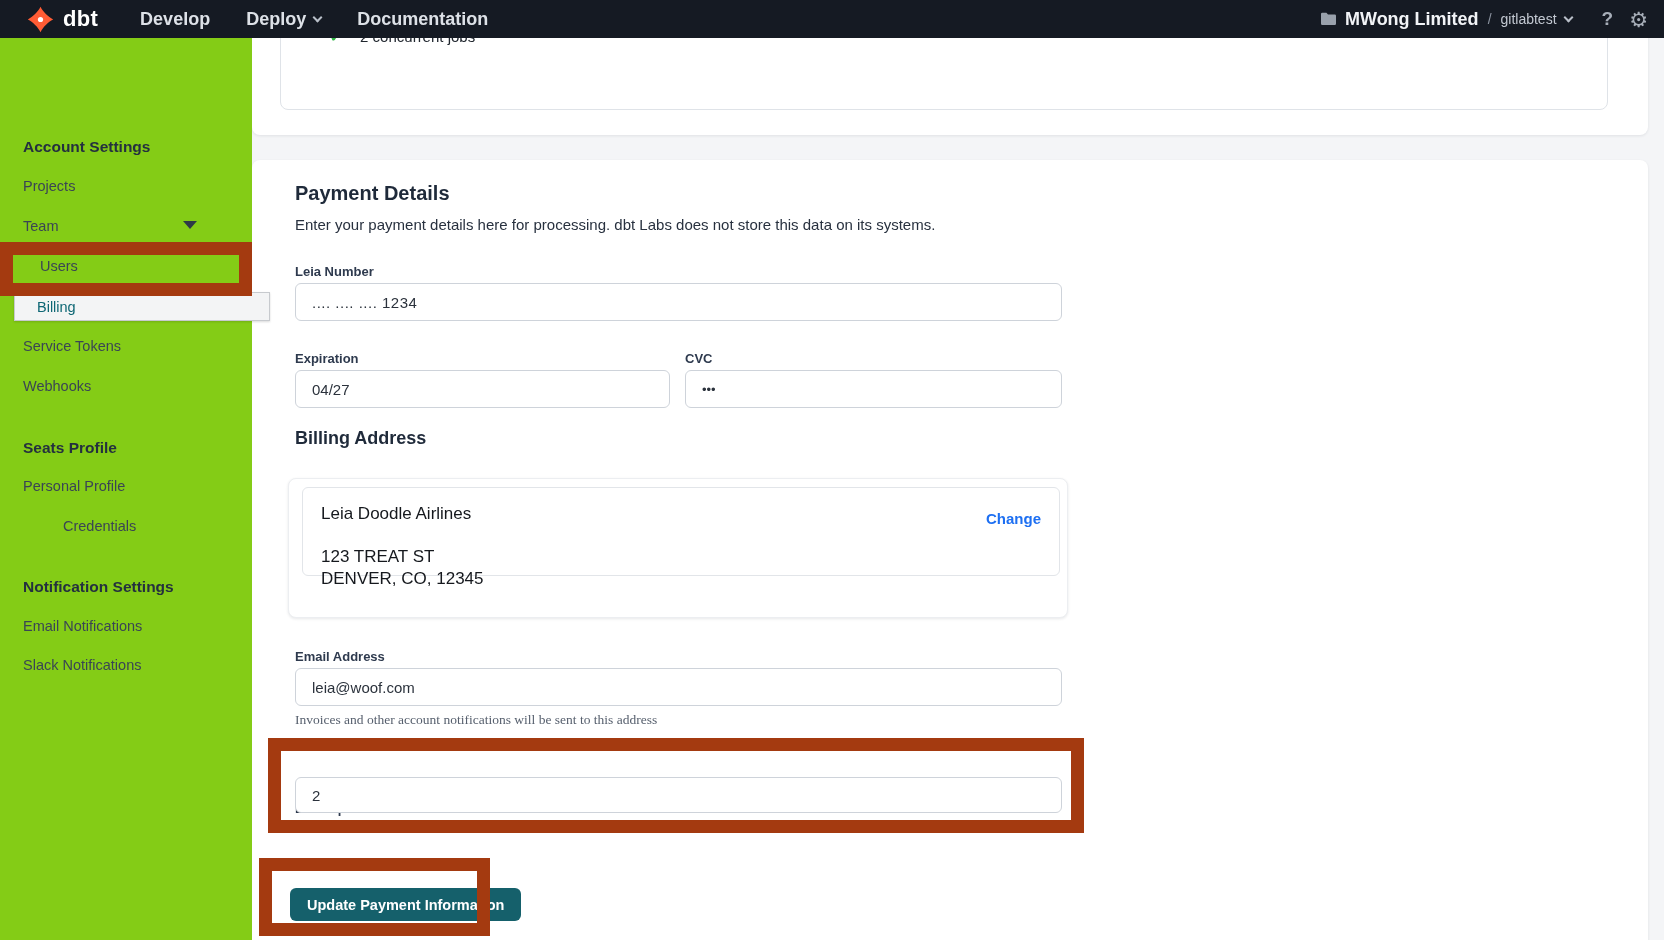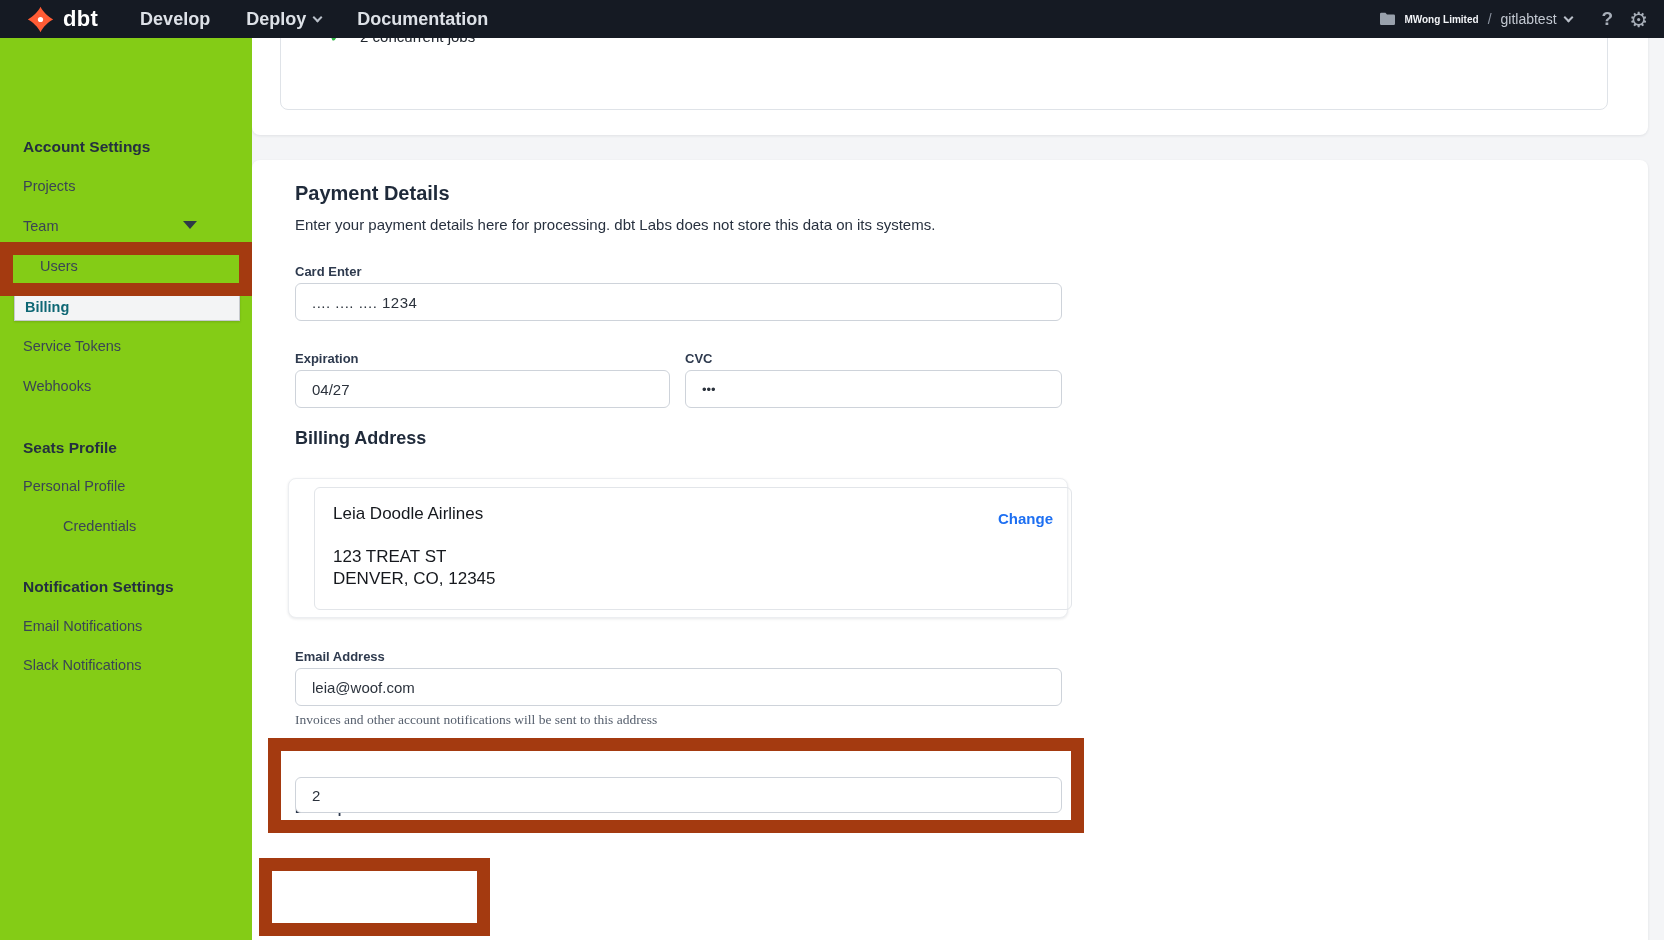--- a/index.html
+++ b/index.html
@@ -11,39 +11,39 @@
          display:flex; align-items:center; z-index:200; color:#e4e7ec; }
   .brand { display:flex; align-items:center; gap:9px; margin-left:27px; }
   .brand-text { font-size:22px; font-weight:bold; color:#fff; letter-spacing:.3px;text-align:right; }
   .nav-links { display:flex; align-items:center; gap:36px; margin-left:42px;
                font-size:18px; font-weight:bold; color:#dde1e7; }
   .nav-link { display:flex; align-items:center; cursor:pointer; }
   .chev { width:7px; height:7px; border-right:2px solid #b9bfc9; border-bottom:2px solid #b9bfc9;
           transform:rotate(45deg); display:inline-block; margin-left:8px; margin-top:-4px; }
   .nav-right { margin-left:auto; display:flex; align-items:center; margin-right:16px; }
   .folder-ic { margin-right:8px; display:flex; }
-  .acct { font-size:10px; font-weight:bold; color:#f2f4f7; }
+  .acct { font-size:18px; font-weight:bold; color:#f2f4f7; }
   .sep { margin:0 9px; color:#8d95a1; font-size:14px; }
   .proj { font-size:14px; color:#c3c9d2; }
   .help-q { font-size:19px; font-weight:bold; color:#a7aeb8; margin-left:30px; }
   .gear { font-size:21px; color:#a7aeb8; margin-left:16px; line-height:1; }
 
   
   .sidebar { position:absolute; left:0; top:38px; width:252px; bottom:0; background:#84cc16; z-index:2; }
   .srow { position:absolute; left:23px; height:28px; display:flex; align-items:center;
           font-size:14.5px; color:#3a4554; cursor:pointer; }
   .sheading { font-weight:bold; font-size:15.5px; color:#24303f; cursor:default; }
   .indent { left:40px; }
   .team-caret { position:absolute; left:183px; top:183px; width:0; height:0;
                 border-left:7px solid transparent; border-right:7px solid transparent;
                 border-top:8px solid #2e3947; }
-  .billing-row { position:absolute; left:14px; top:254px; width:226px; height:29px;
+  .billing-row { position:absolute; left:14px; top:254px; width:256px; height:29px;
                  background:#f3f4f5; border:1px solid #c7cace; box-shadow:0 1px 2px rgba(0,0,0,.15);
-                 display:flex; align-items:center; padding-left:10px;
-                 font-size:14.5px; font-weight:bold; color:#0e6774; cursor:pointer; }
+                 display:flex; align-items:center; padding-left:22px;
+                 font-size:14.5px; font-weight:normal; color:#0e6774; cursor:pointer; }
 
   
   .card { position:absolute; background:#fff; border-radius:8px; box-shadow:0 1px 3px rgba(22,28,40,.09); }
   .card1 { left:252px; top:-10px; width:1396px; height:145px; z-index:1; }
   .card1-inner { position:absolute; left:28px; top:-40px; width:1328px; height:160px;
                  border:1px solid #dfe3e8; border-radius:8px; }
   .clipped-line { position:absolute; left:73px; top:40px; font-size:15px; font-style:italic;
                   font-weight:bold; color:#5b6373; }
   .feature-row { position:absolute; left:48px; top:74px; display:flex; align-items:center; gap:16px; }
   .check { color:#2fb344; font-size:18px; font-weight:bold; }
@@ -54,21 +54,21 @@
   .sec-desc { position:absolute; left:43px; top:56px; font-size:15px; color:#28313f; }
   .flabel { position:absolute; font-size:13px; font-weight:bold; color:#2e3a4e; }
   .input { position:absolute; background:#fff; border:1px solid #ced3da; border-radius:6px;
            font-family:"Liberation Sans", sans-serif; font-size:15px; color:#2b323c;
            padding:0 16px; height:38px; outline:none; }
   .sub-title { position:absolute; left:43px; top:268px; font-size:18px; font-weight:bold; color:#1f2a3a; }
 
   .addr-outer { position:absolute; left:36px; top:318px; width:780px; height:140px;
                 background:#fff; border:1px solid #eceef1; border-radius:8px;
                 box-shadow:0 1px 3px rgba(22,28,40,.10); }
-  .addr-inner { position:absolute; left:25px; top:8px; width:758px; height:123px;
+  .addr-inner { position:absolute; left:13px; top:8px; width:758px; height:89px;
                 border:1px solid #e2e5e9; border-radius:6px; }
   .addr-name { position:absolute; left:18px; top:16px; font-size:17px; color:#15181d; }
   .addr-change { position:absolute; right:18px; top:22px; font-size:15px; font-weight:bold;
                  color:#1d6ff2; cursor:pointer; }
   .addr-l1 { position:absolute; left:18px; top:58px; font-size:17px; color:#15181d; line-height:22px; }
   .helper { position:absolute; left:43px; top:552px; font-size:13.5px; color:#565f6d;font-family:Liberation Serif, serif; }
 
   .submit-btn { position:absolute; left:38px; top:728px; height:33px; padding:0 17px;
                 background:#15606b; border:none; border-radius:6px; color:#fff;
                 font-family:"Liberation Sans", sans-serif; font-size:14.5px; font-weight:bold;
@@ -150,21 +150,21 @@
         <span class="check">✓</span>
         <span class="feature-label">2 concurrent jobs</span>
       </div>
     </div>
   </div>
 
   <div class="card card2">
     <div class="sec-title">Payment Details</div>
     <div class="sec-desc">Enter your payment details here for processing. dbt Labs does not store this data on its systems.</div>
 
-    <label class="flabel" style="left:43px; top:104px;">Card Enter</label>
+    <label class="flabel" style="left:43px; top:104px;">Leia Number</label>
     <input class="input" style="left: 43px; top: 123px; width: 767px; letter-spacing: 0.5px;" readonly="" value=".... .... .... 1234">
 
     <label class="flabel" style="left:43px; top:191px;">Expiration</label>
     <input class="input" style="left: 43px; top: 210px; width: 375px;" readonly="" value="04/27">
 
     <label class="flabel" style="left:433px; top:191px;">CVC</label>
     <input class="input" style="left: 433px; top: 210px; width: 377px; font-size: 13px;" readonly="" value="•••">
 
     <div class="sub-title">Billing Address</div>
 
@@ -179,19 +179,20 @@
       </div>
     </div>
 
     <label class="flabel" style="left:43px; top:489px;">Email Address</label>
     <input class="input" style="left: 43px; top: 508px; width: 767px;" readonly="" value="leia@woof.com">
     <div class="helper">Invoices and other account notifications will be sent to this address</div>
 
     <label class="flabel" style="left:43px; top:597px;margin-top:44px;">Developer Seats</label>
     <input class="input" style="left: 43px; top: 617px; width: 767px; height: 36px;" readonly="" value="2">
 
+    <button class="submit-btn">Update Payment Information</button>
   </div>
 
   <div class="ann ann-billing"></div>
   <div class="ann ann-seats"></div>
   <div class="ann ann-button"></div>
 
 </div>
 
 </body></html>

